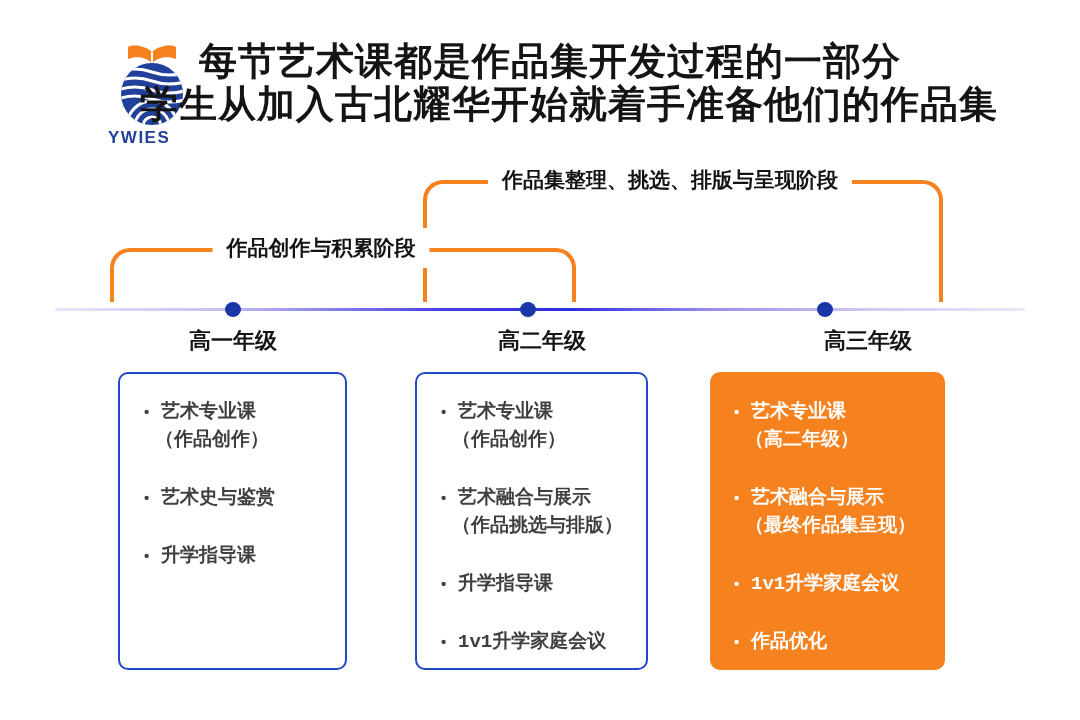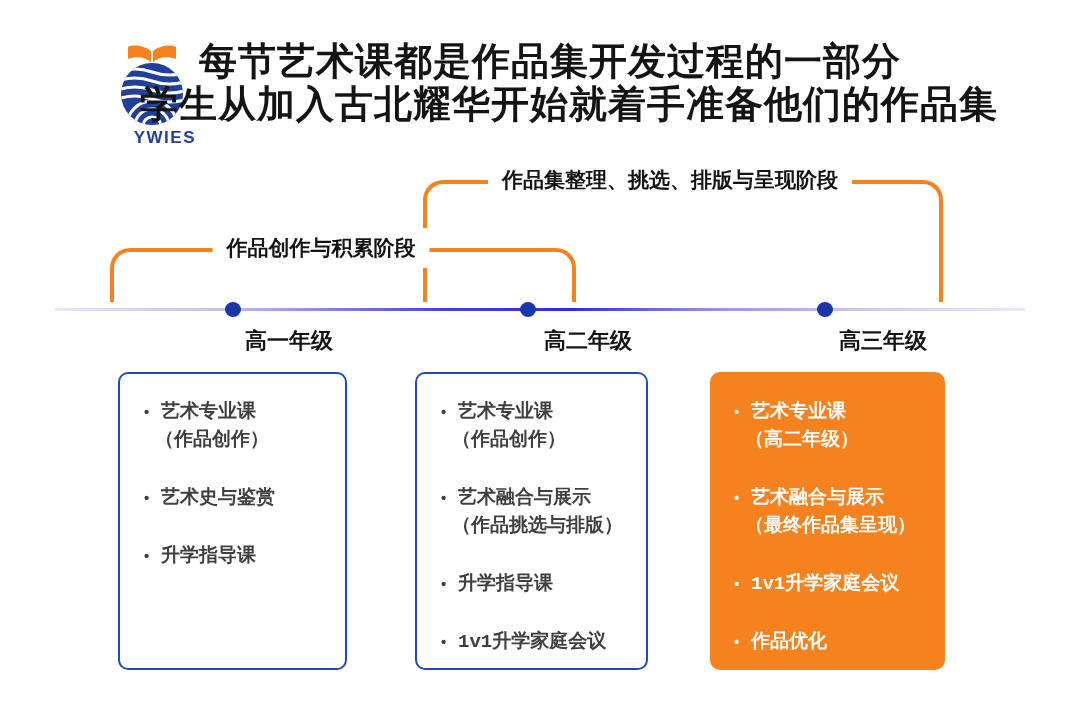--- a/index.html
+++ b/index.html
@@ -1,21 +1,21 @@
 <!DOCTYPE html>
 <html><head>
 <meta charset="utf-8">
 <style>
   html,body{margin:0;padding:0;background:#ffffff;}
   .canvas{
     position:relative;width:1080px;height:720px;background:#ffffff;overflow:hidden;
     font-family:"Liberation Sans","DejaVu Sans",sans-serif;
   }
   
-  .logo{position:absolute;left:108px;top:44px;width:88px;text-align:right;}
+  .logo{position:absolute;left:108px;top:44px;width:88px;text-align:left;}
   .logo svg{display:block;margin:0 auto;}
   .logo-text{color:#21409A;font-weight:bold;font-size:17px;letter-spacing:1.5px;margin-top:0px;}
   
   .title{
     position:absolute;left:140px;top:40px;width:820px;text-align:center;
     font-size:38px;font-weight:bold;color:#141414;line-height:43px;letter-spacing:1px;white-space:nowrap;
   }
   
   .bracket{
     position:absolute;box-sizing:border-box;
@@ -33,24 +33,24 @@
   .timeline-line{
     position:absolute;left:55px;top:308px;width:970px;height:3px;z-index:1;
     background:linear-gradient(90deg,#E9E6F9 0%,#C3BCEF 18%,#4340E2 40%,#2C2CE0 53%,#9A90EA 68%,#D2CCF2 85%,#EAE7FA 100%);
   }
   .timeline-dot{
     position:absolute;top:302px;width:16px;height:15px;border-radius:50%;
     background:#1A37A8;z-index:4;
   }
   .dot-1{left:225px;}.dot-2{left:520px;}.dot-3{left:817px;}
   .grade-label{
-    position:absolute;top:326px;width:200px;text-align:right;
+    position:absolute;top:326px;width:200px;text-align:center;
     font-size:22px;font-weight:bold;color:#141414;
   }
-  .grade-1{left:133px;}.grade-2{left:432px;}.grade-3{left:727px;}
+  .grade-1{left:133px;}.grade-2{left:442px;}.grade-3{left:768px;}
   
   .grade-box{
     position:absolute;top:372px;height:298px;box-sizing:border-box;
     background:#ffffff;border:2px solid #2148C8;border-radius:10px;
     padding:24px 8px 0 24px;color:#3F3F3F;
   }
   #box-g1{left:118px;width:229px;}
   #box-g2{left:415px;width:233px;}
   #box-g3{left:710px;width:235px;background:#F6821F;border:none;color:#ffffff;padding-top:26px;}
   .box-item{display:flex;margin-bottom:30px;font-size:19px;font-weight:bold;line-height:28px;}

